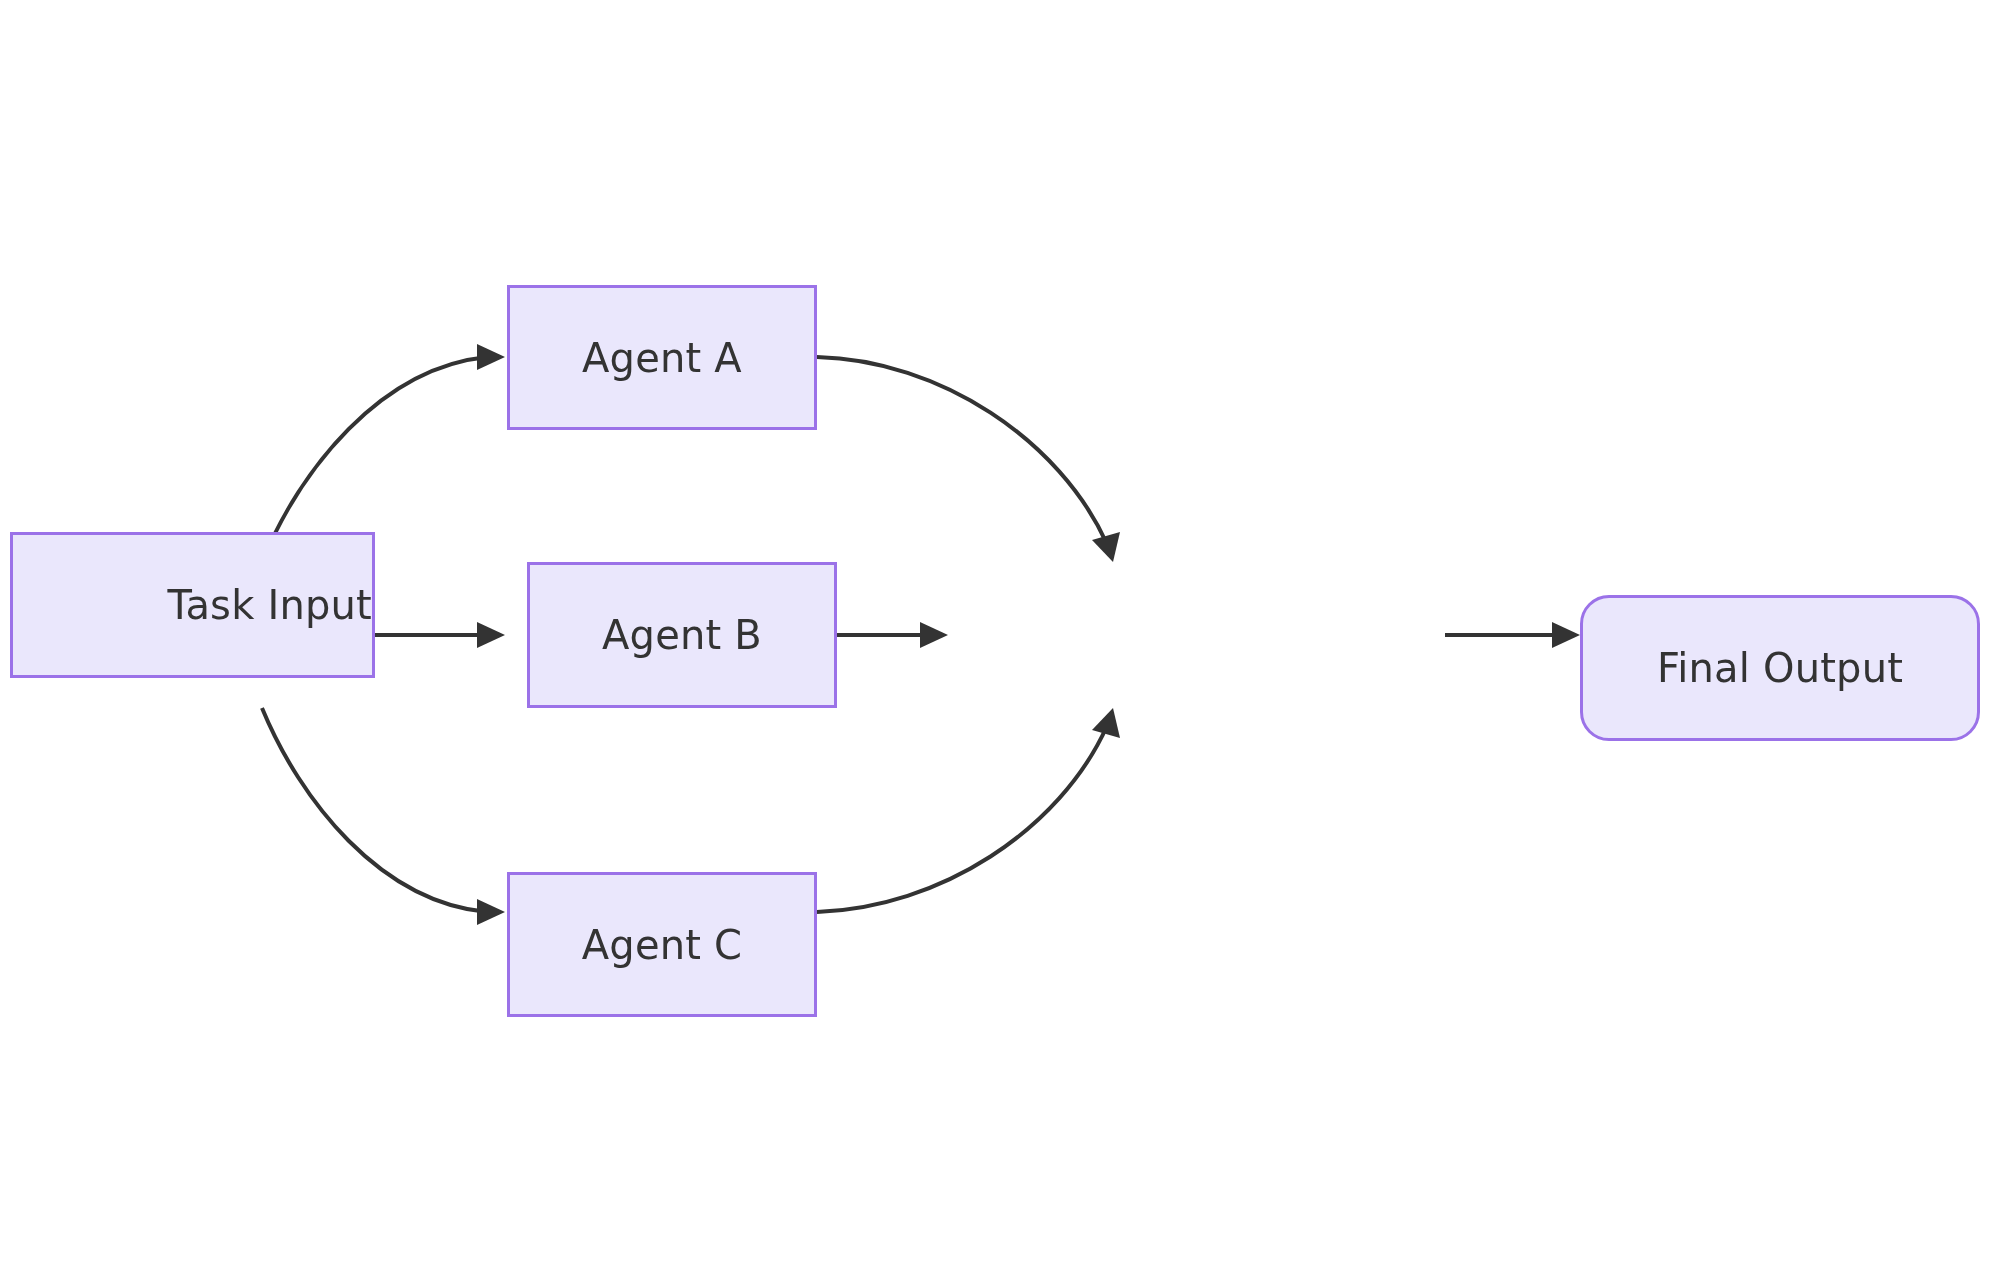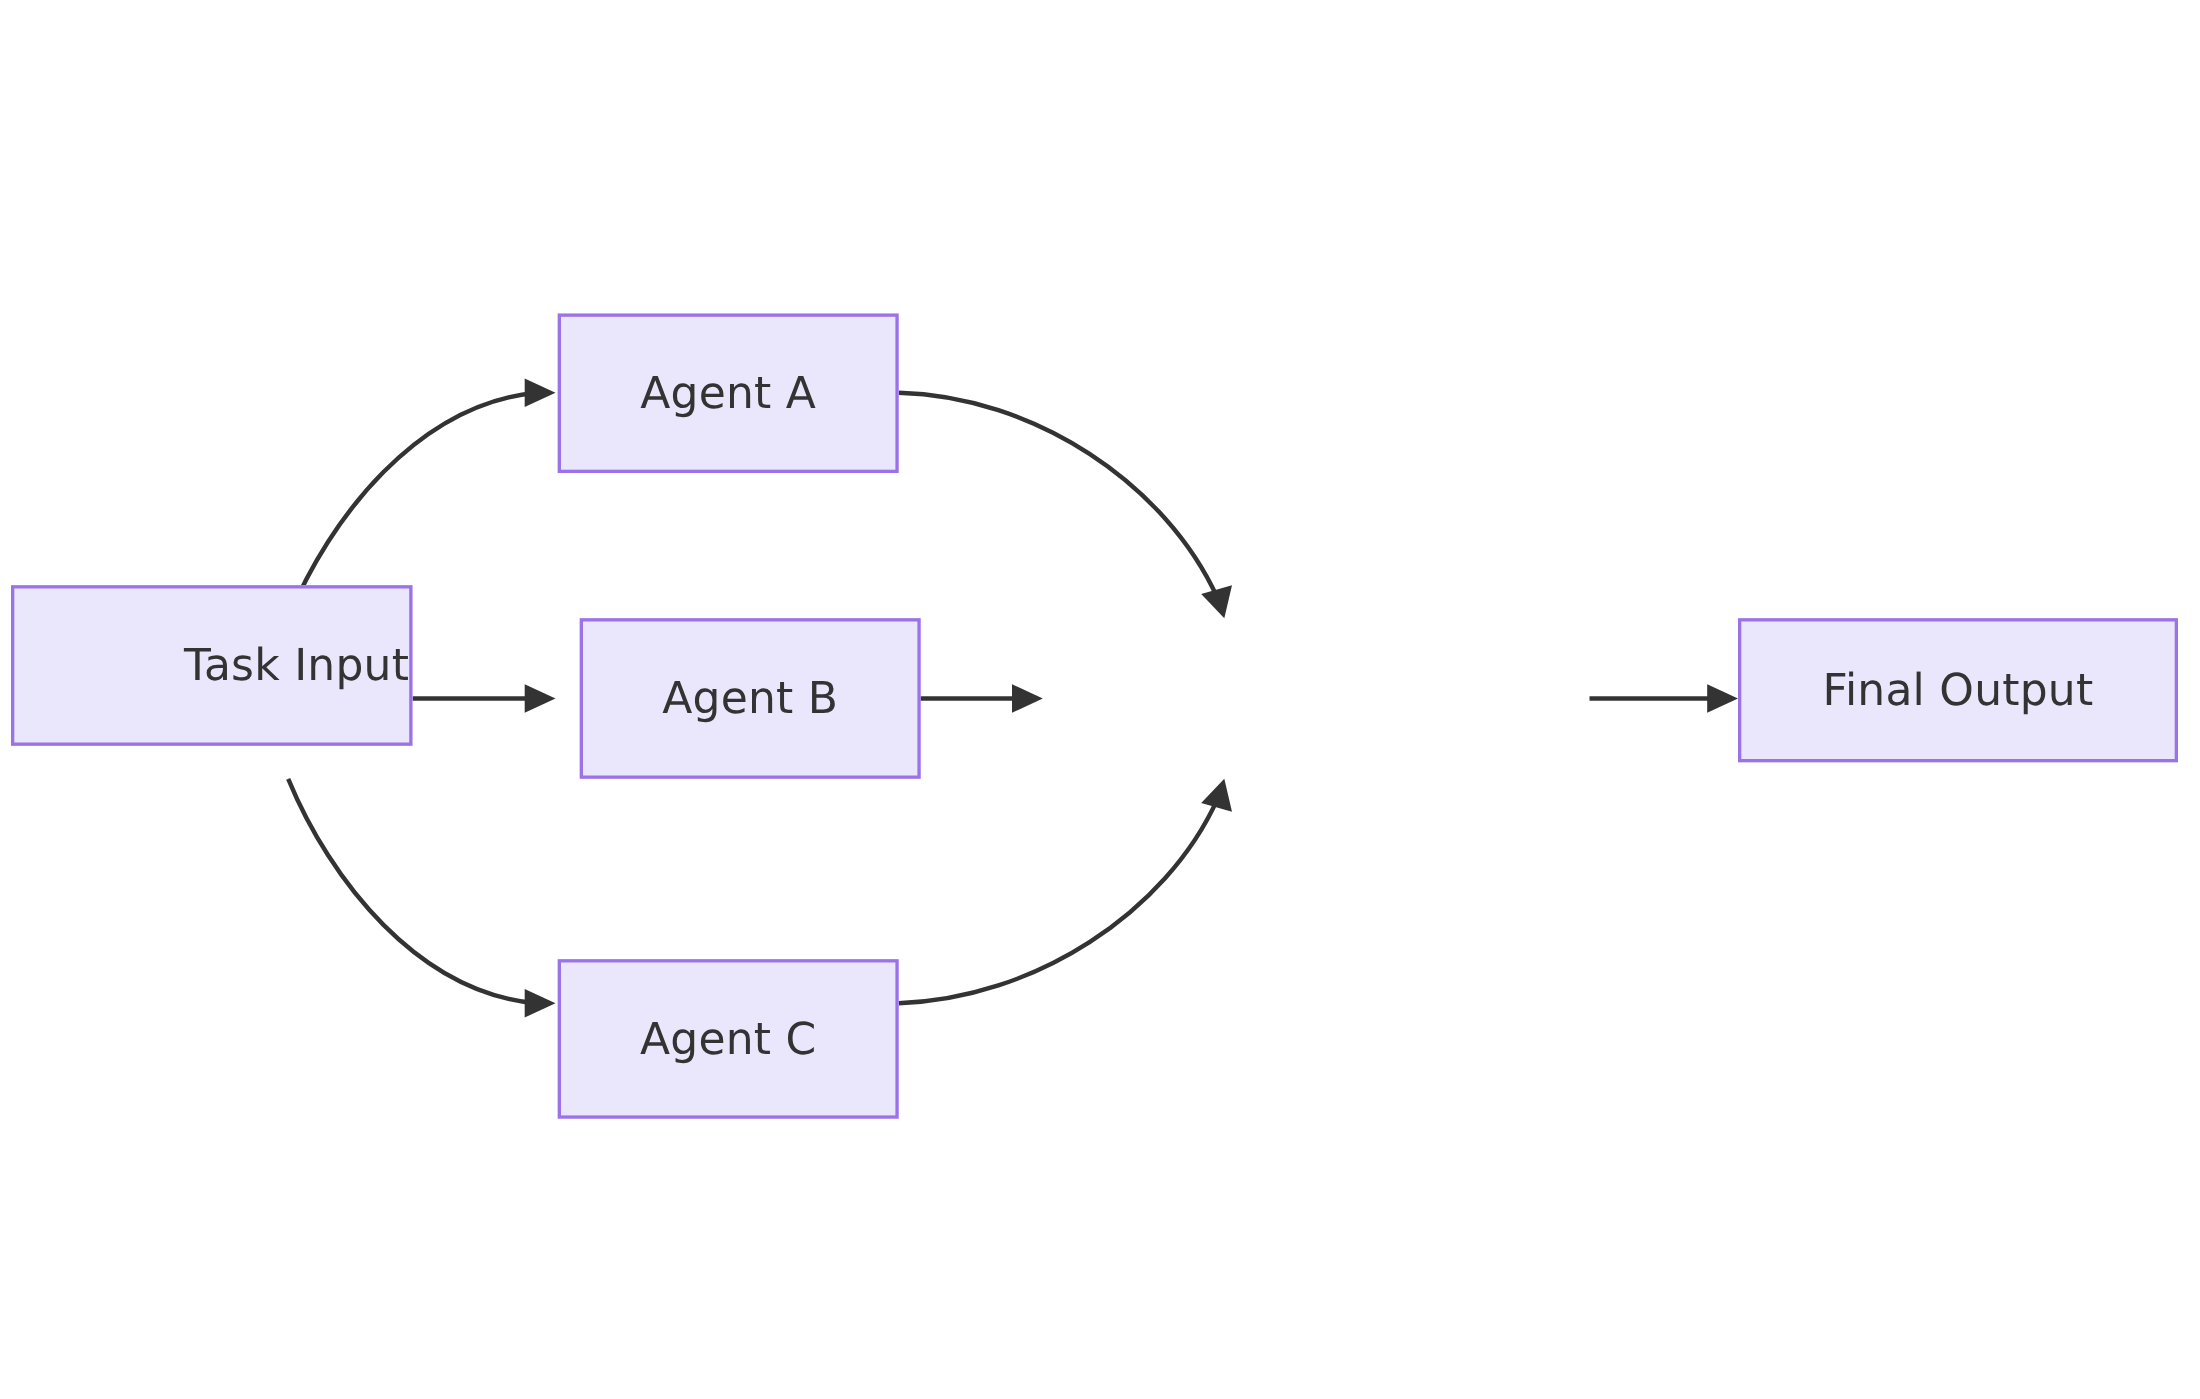--- a/index.html
+++ b/index.html
@@ -110,17 +110,17 @@
 
   <div class="node" style="left:507px; top:562px; width:310px; height:146px;margin-left:20px;">
     <span class="node-label">Agent B</span>
   </div>
 
   <div class="node" style="left:507px; top:872px; width:310px; height:145px;">
     <span class="node-label">Agent C</span>
   </div>
 
 
-  <div class="node" style="left:1580px; top:562px; width:400px; height:131px;">
+  <div class="node" style="left:1580px; top:595px; width:400px; height:146px;border-radius:29px;">
     <span class="node-label">Final Output</span>
   </div>
 
 </div>
 
 </body></html>

